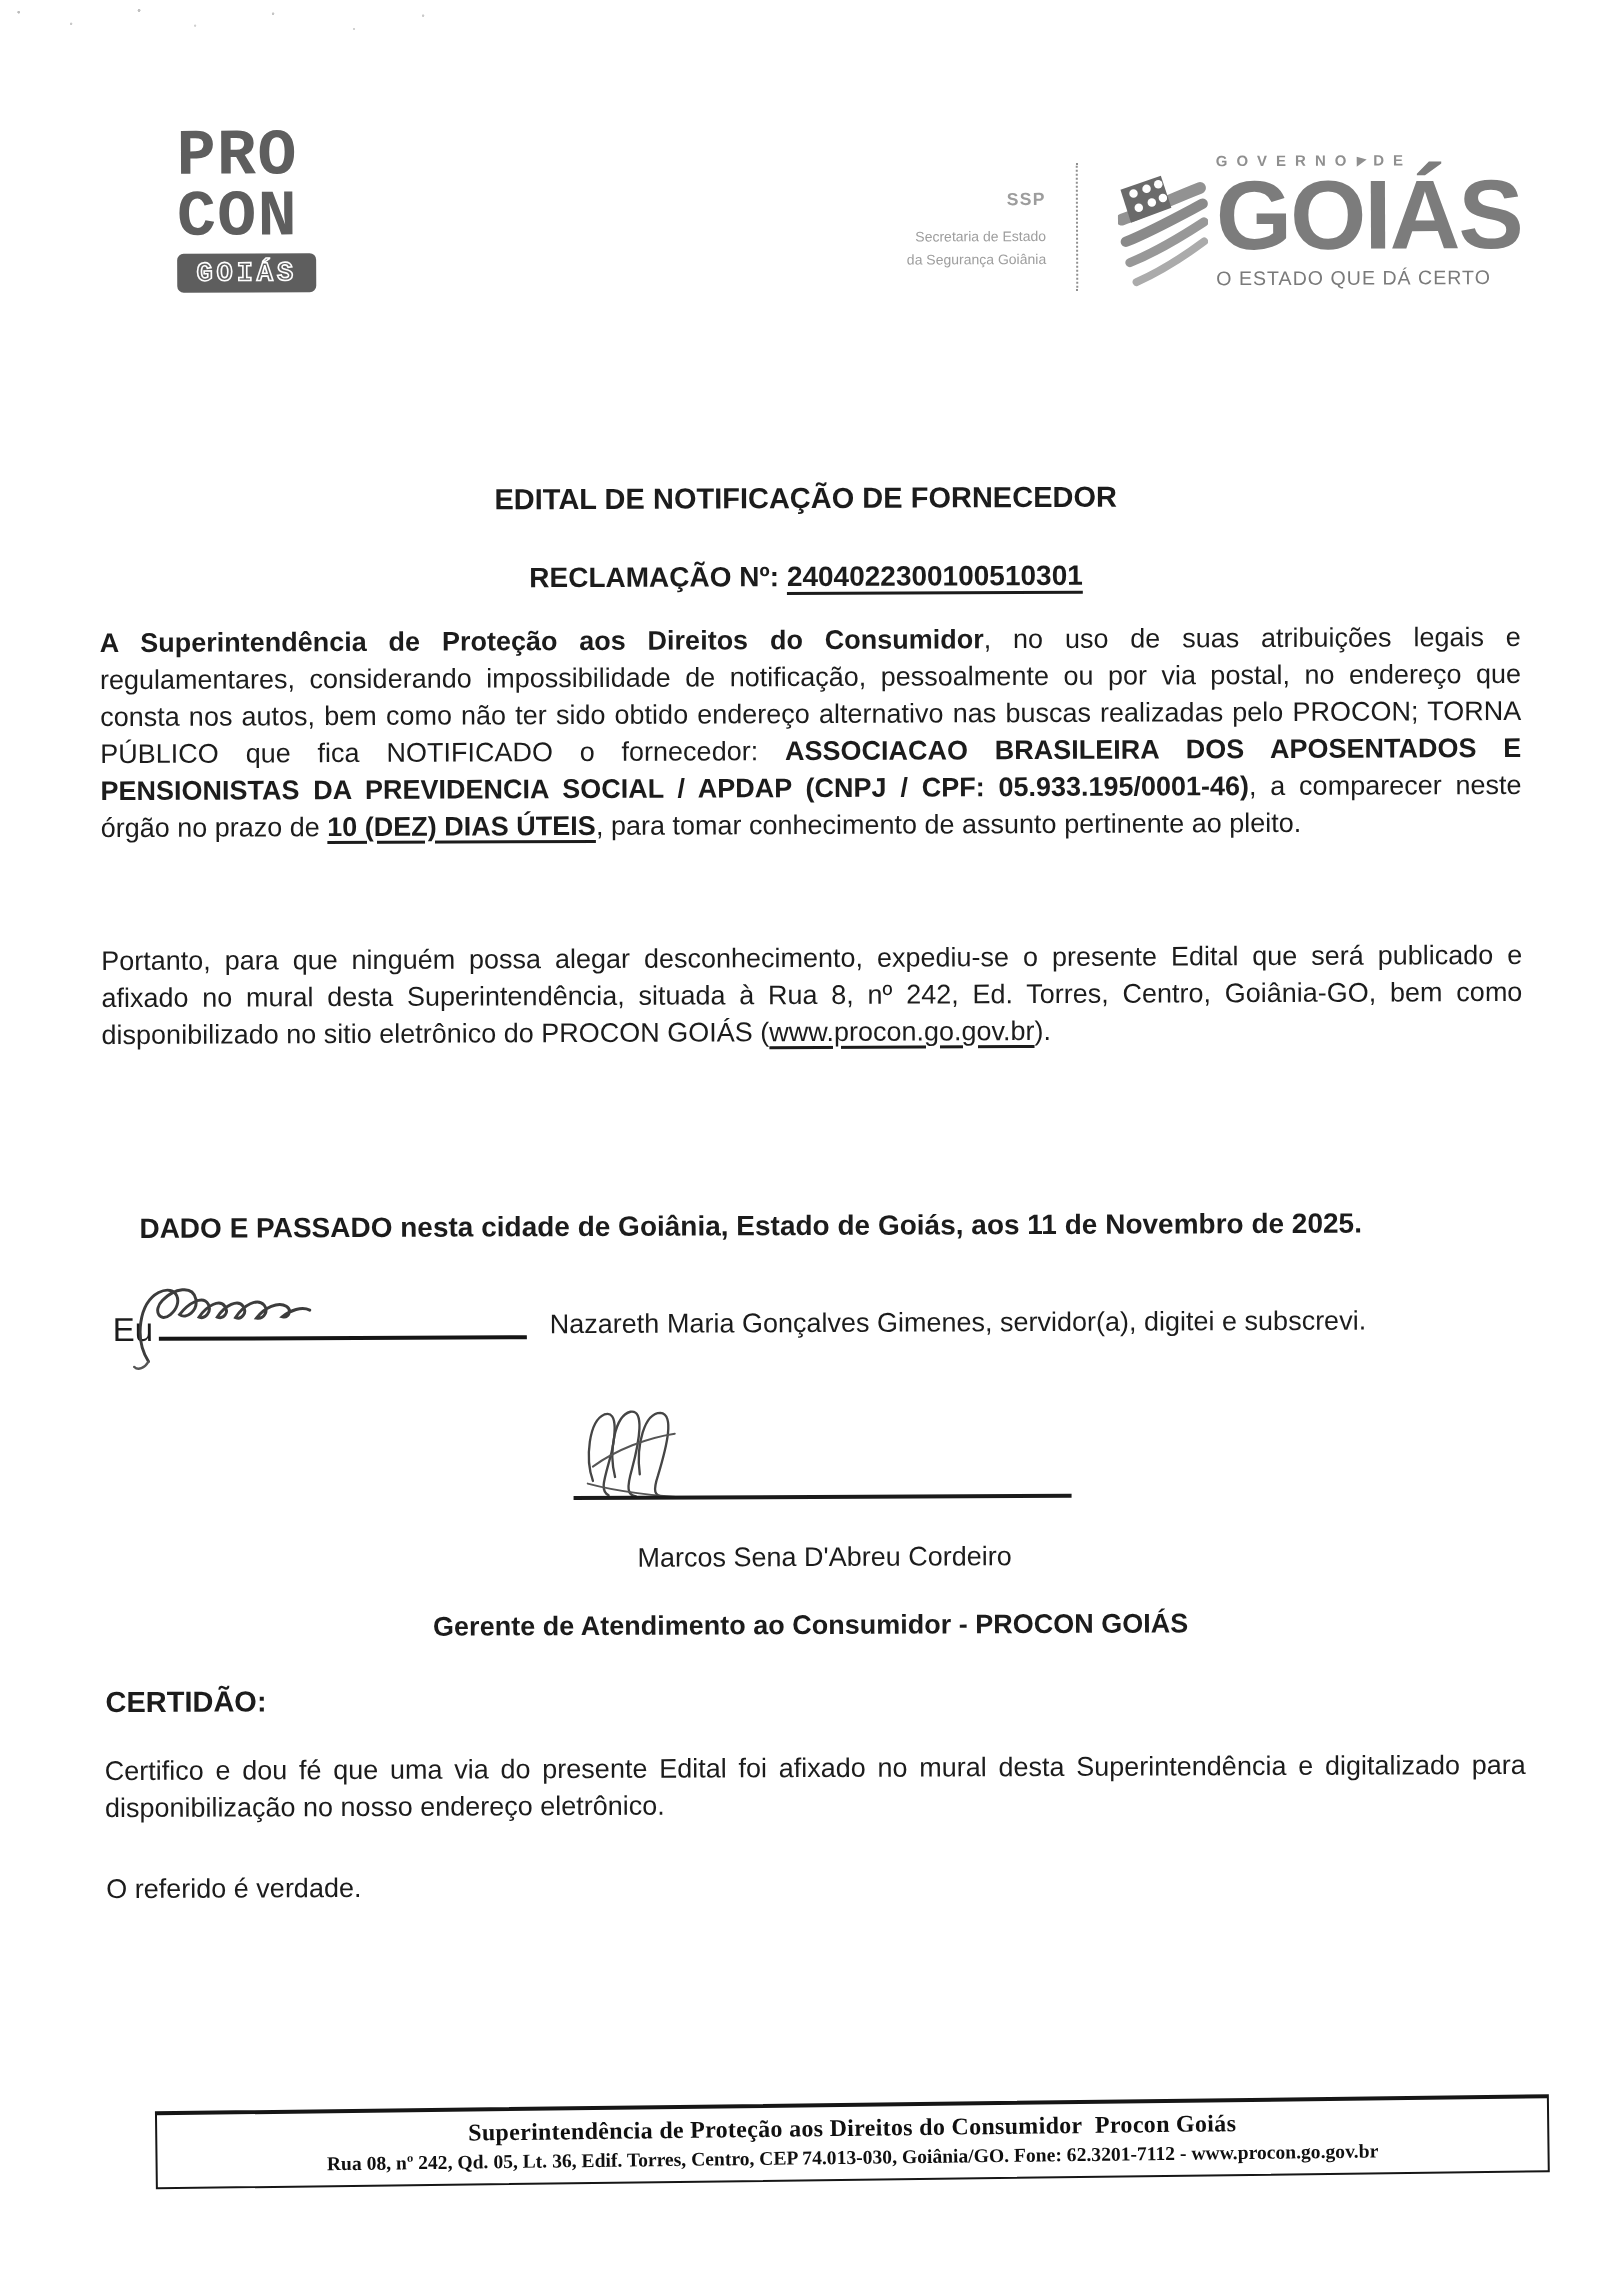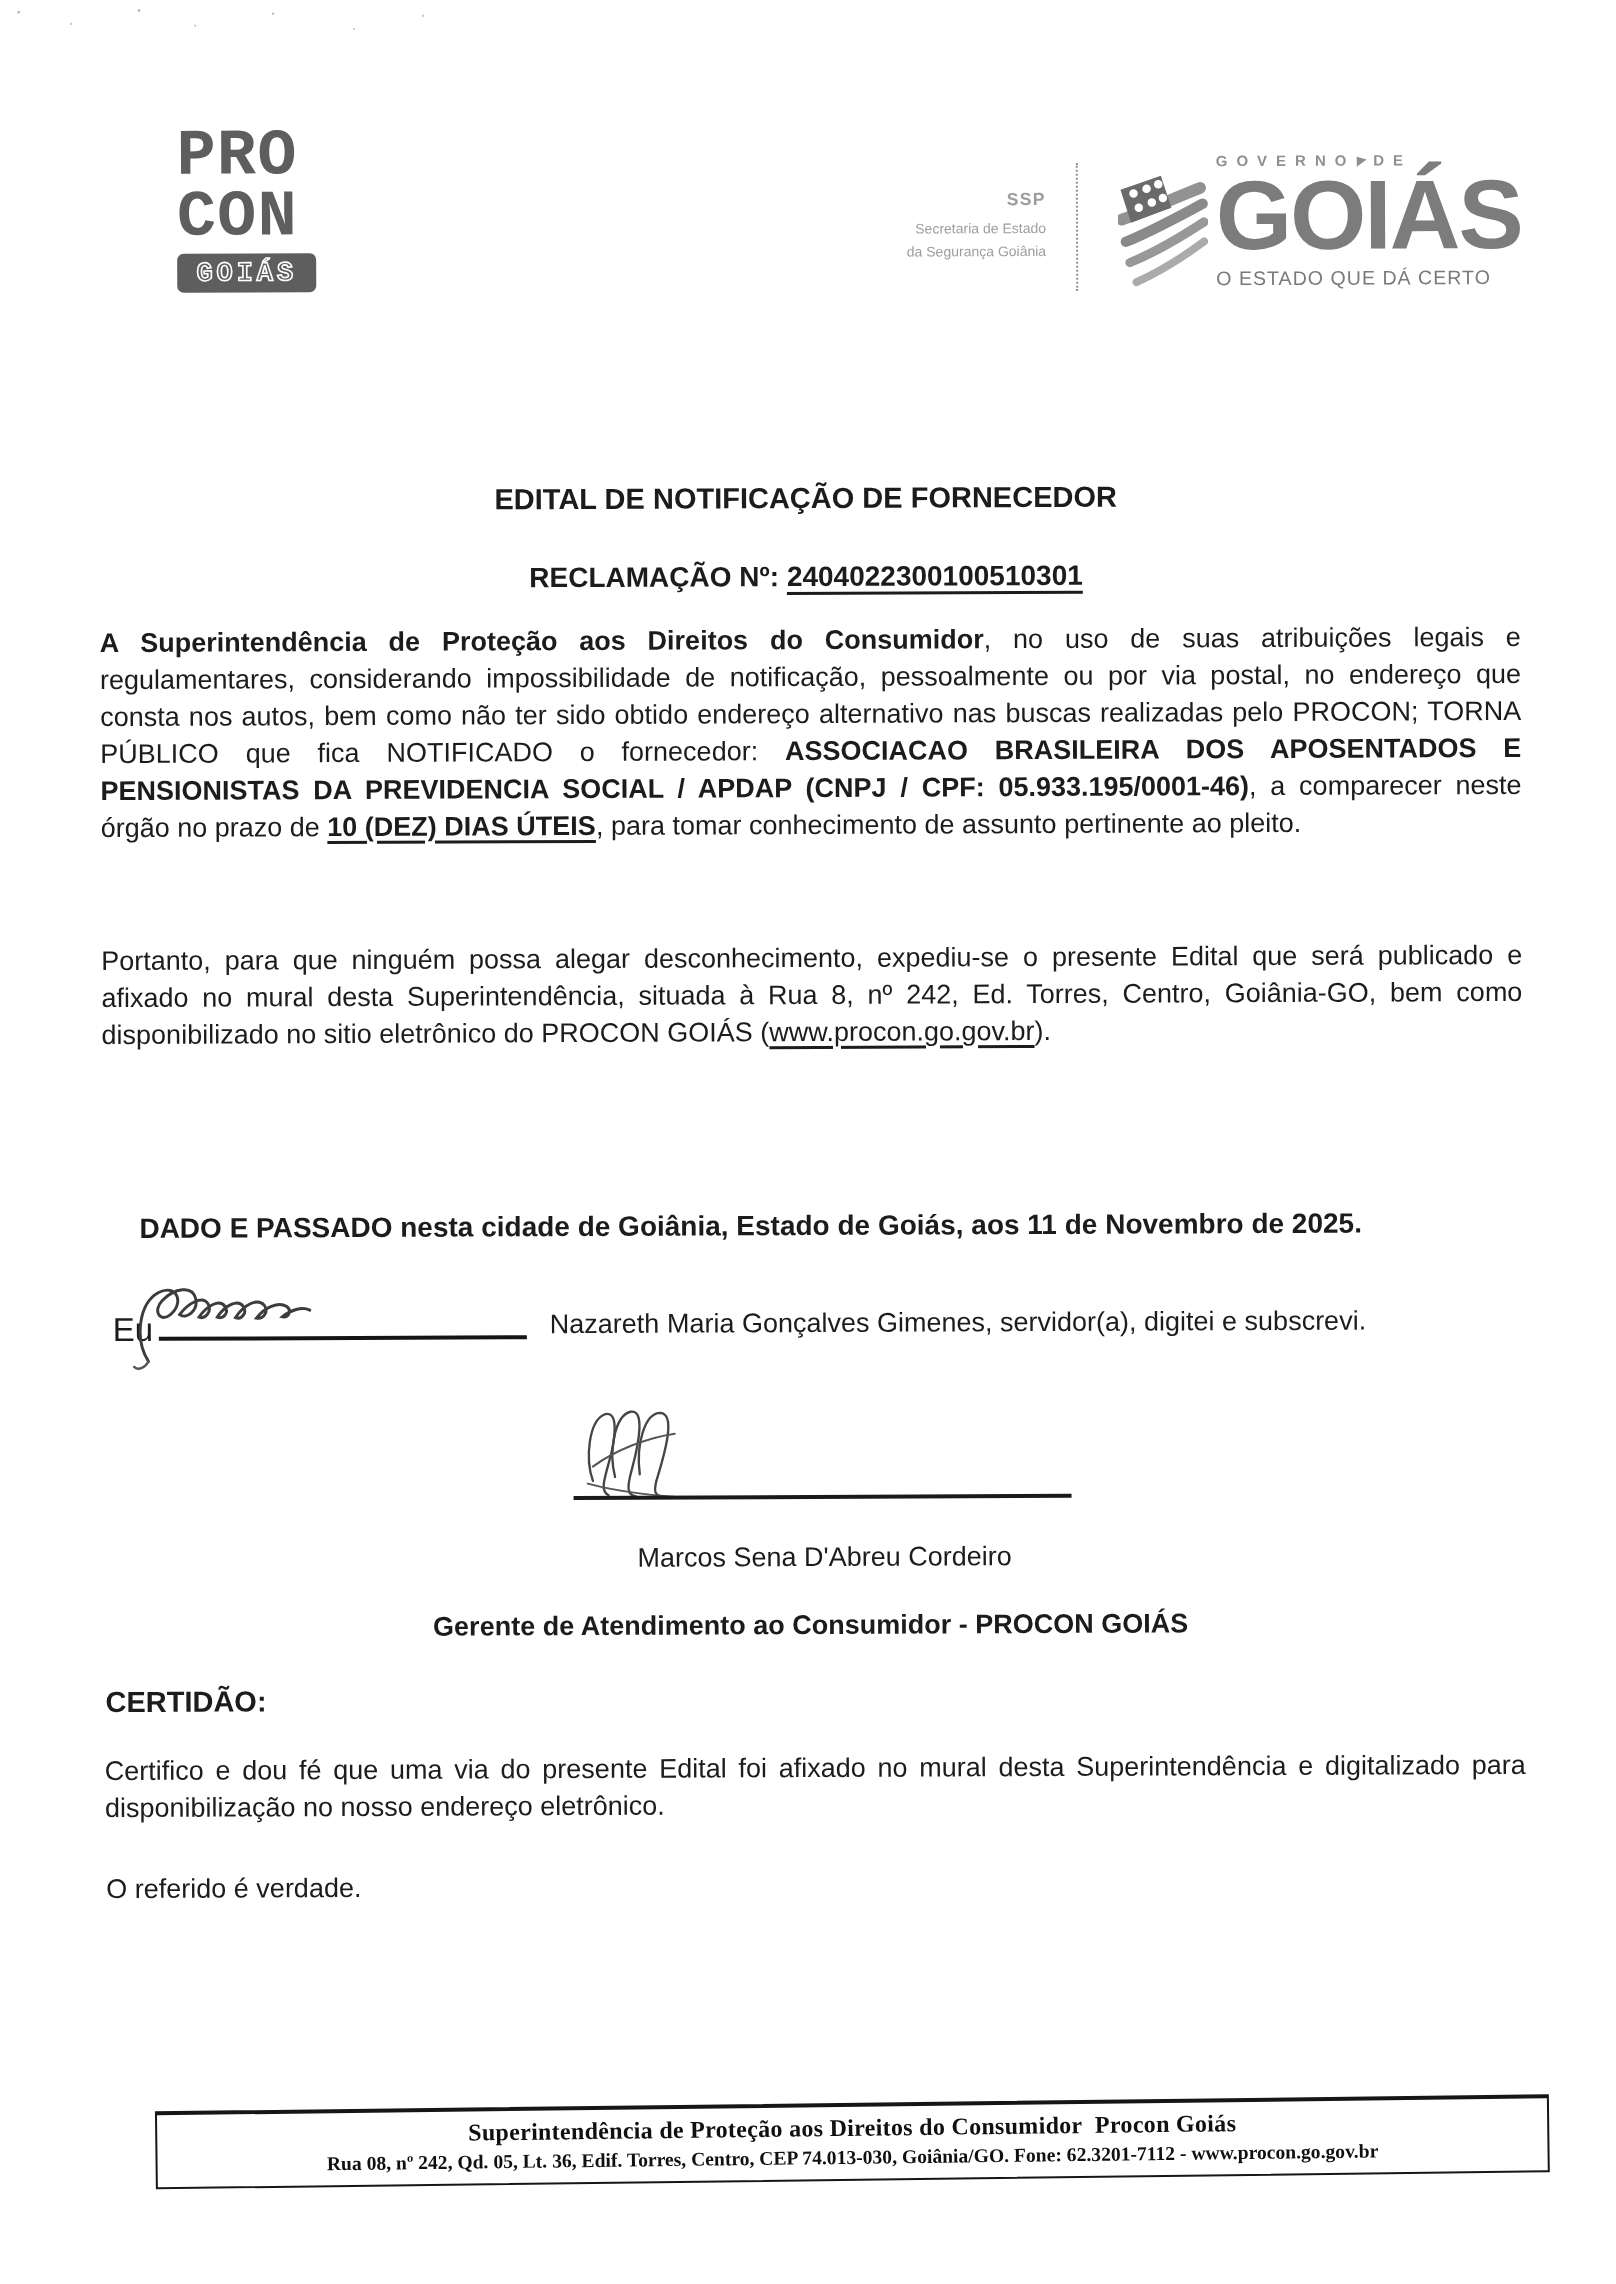--- a/index.html
+++ b/index.html
@@ -12,21 +12,21 @@
   
   .procon{position:absolute;left:181px;top:124px;width:142px;color:#5e5e5e;font-family:Liberation Mono, monospace;}
   .procon .word{font-size:65px;font-weight:bold;line-height:0.94;letter-spacing:1.3px;}
   .procon .badge{margin-top:5.2px;background:#5e5e5e;border-radius:6.5px;width:139px;height:39px;
     display:flex;align-items:center;justify-content:center;}
   .procon .badge span{font-size:27px;font-weight:bold;letter-spacing:3.9px;color:#5e5e5e;
     -webkit-text-stroke:1.6px #ffffff;}
 
   
   .ssp{position:absolute;left:828px;top:190px;width:222px;text-align:right;color:#9d9d9d;}
-  .ssp .acr{font-size:17.6px;font-weight:bold;letter-spacing:1.3px;margin-bottom:7px;}
+  .ssp .acr{font-size:17.6px;font-weight:bold;letter-spacing:1.3px;margin-bottom:15px;}
   .ssp .l{font-size:14px;line-height:23px;}
 
   .hdr-divider{position:absolute;left:1080px;top:164px;height:128px;border-left:2px dotted #909090;}
 
   
   .gov{position:absolute;left:1122px;top:154px;width:411px;color:#7c7c7c;}
   .gov-flag{position:absolute;left:0;top:19.6px;}
   .gov-text{position:absolute;left:98px;top:0;width:313px;}
   .gov-top{font-size:15px;letter-spacing:9px;color:#8f8f8f;font-weight:bold;
     display:flex;align-items:center;white-space:nowrap;}

